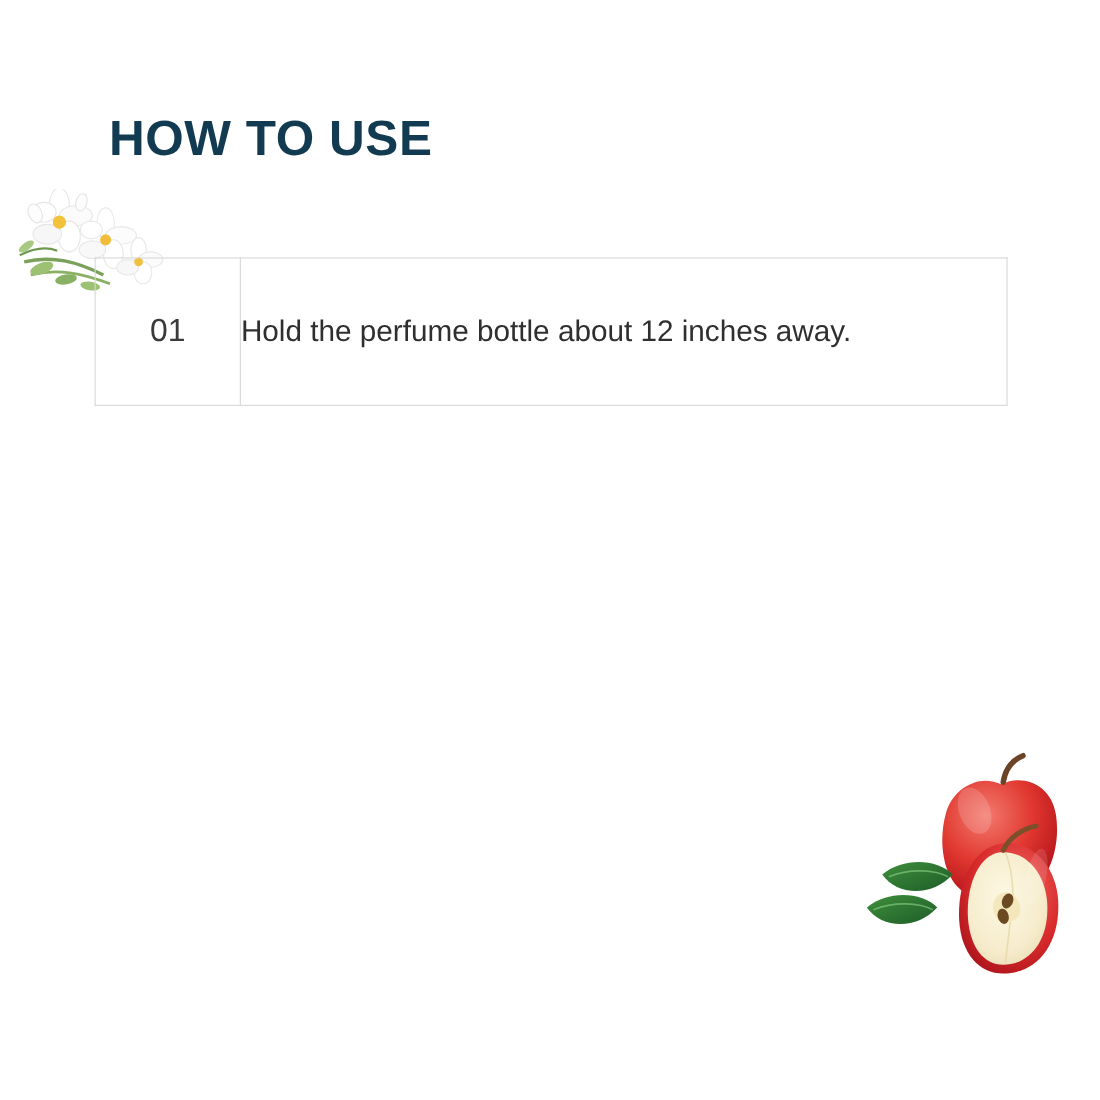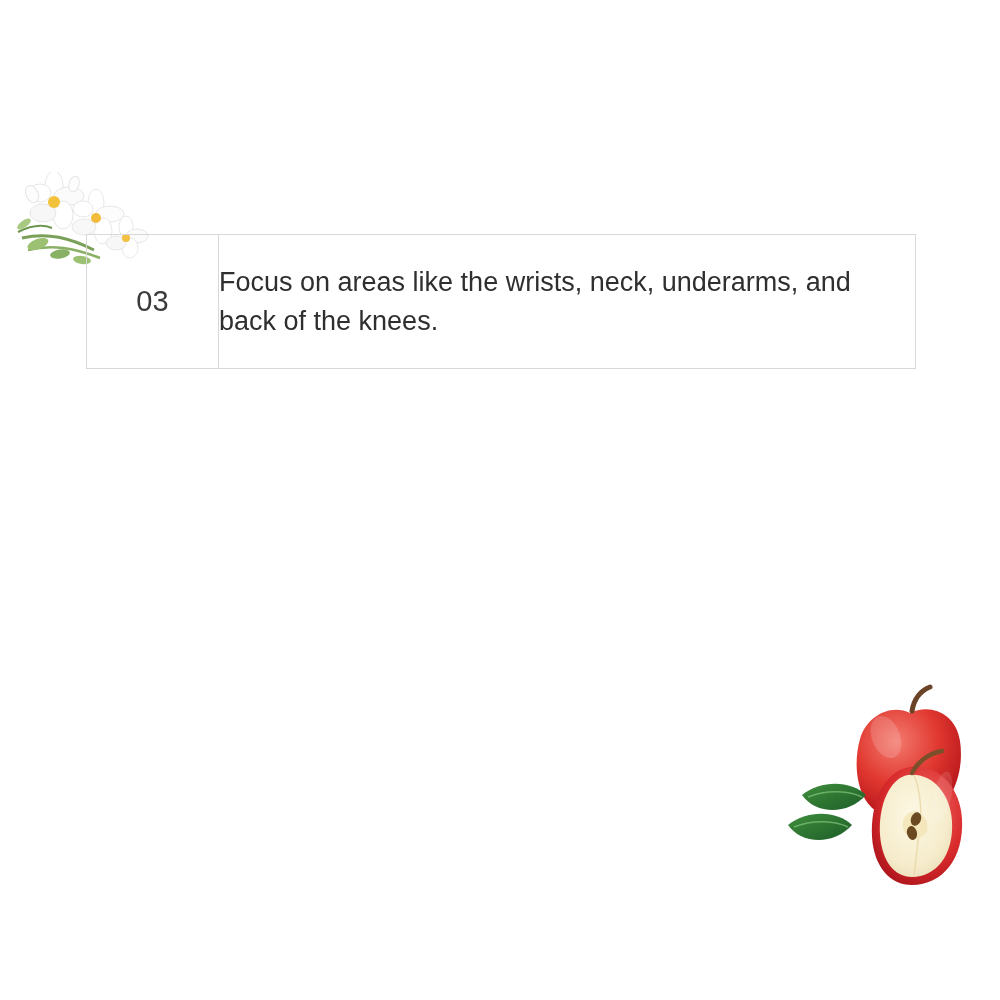--- a/index.html
+++ b/index.html
@@ -81,20 +81,21 @@
     width: 220px;
     height: 215px;
     pointer-events: none;
   }
 </style>
 </head>
 <body>
 
 <div class="page">
 
+  <div class="page-title">HOW TO USE</div>
 
   <svg class="flowers" viewBox="0 0 150 110">
     <g>
 
       <path d="M14 66 C40 60, 62 66, 86 78" stroke="#7aa05a" stroke-width="3" fill="none"></path>
       <path d="M20 78 C44 72, 66 76, 92 86" stroke="#8ab063" stroke-width="2.5" fill="none"></path>
       <path d="M10 60 C22 54, 34 52, 44 56" stroke="#6e9850" stroke-width="2" fill="none"></path>
       <ellipse cx="30" cy="72" rx="11" ry="5" fill="#9cc173" transform="rotate(-20 30 72)"></ellipse>
       <ellipse cx="52" cy="82" rx="10" ry="4.5" fill="#88b164" transform="rotate(-10 52 82)"></ellipse>
       <ellipse cx="74" cy="88" rx="9" ry="4" fill="#9cc173" transform="rotate(8 74 88)"></ellipse>
@@ -127,22 +128,22 @@
       </g>
 
       <ellipse cx="24" cy="22" rx="6" ry="9" fill="#fdfdfd" stroke="#e4e4e4" stroke-width="1" transform="rotate(-25 24 22)"></ellipse>
       <ellipse cx="66" cy="12" rx="5" ry="8" fill="#fdfdfd" stroke="#e4e4e4" stroke-width="1" transform="rotate(15 66 12)"></ellipse>
     </g>
   </svg>
 
   <table class="steps-table">
     <tbody>
       <tr>
-        <td class="num-cell">03</td>
-        <td class="text-cell">Focus on areas like the wrists, neck, underarms, and back of the knees.</td>
+        <td class="num-cell">01</td>
+        <td class="text-cell">Hold the perfume bottle about 12 inches away.</td>
       </tr>
     </tbody>
   </table>
 
   <svg class="apples" viewBox="0 0 220 215">
     <defs>
       <radialGradient id="appleWhole" cx="38%" cy="30%" r="75%">
         <stop offset="0%" stop-color="#f37a6e"></stop>
         <stop offset="55%" stop-color="#e0372f"></stop>
         <stop offset="100%" stop-color="#b3131a"></stop>

